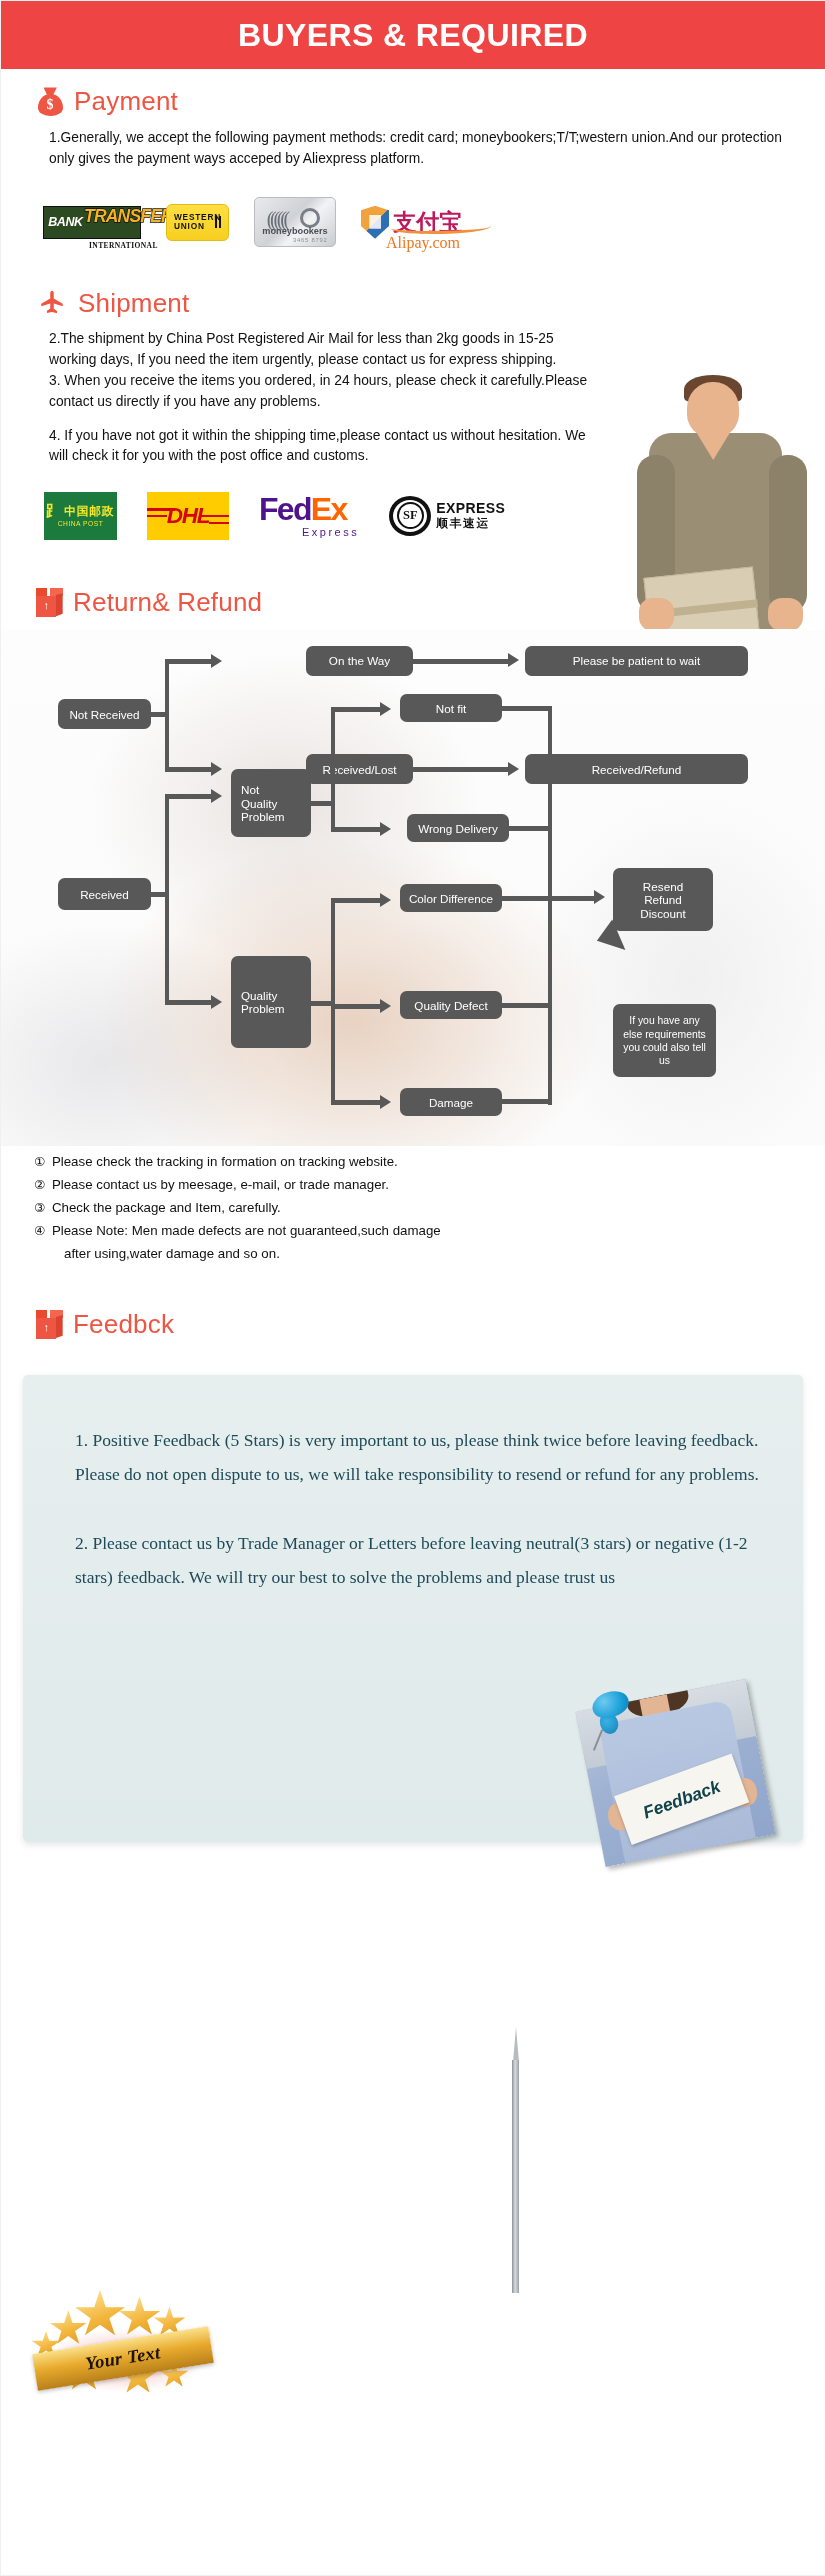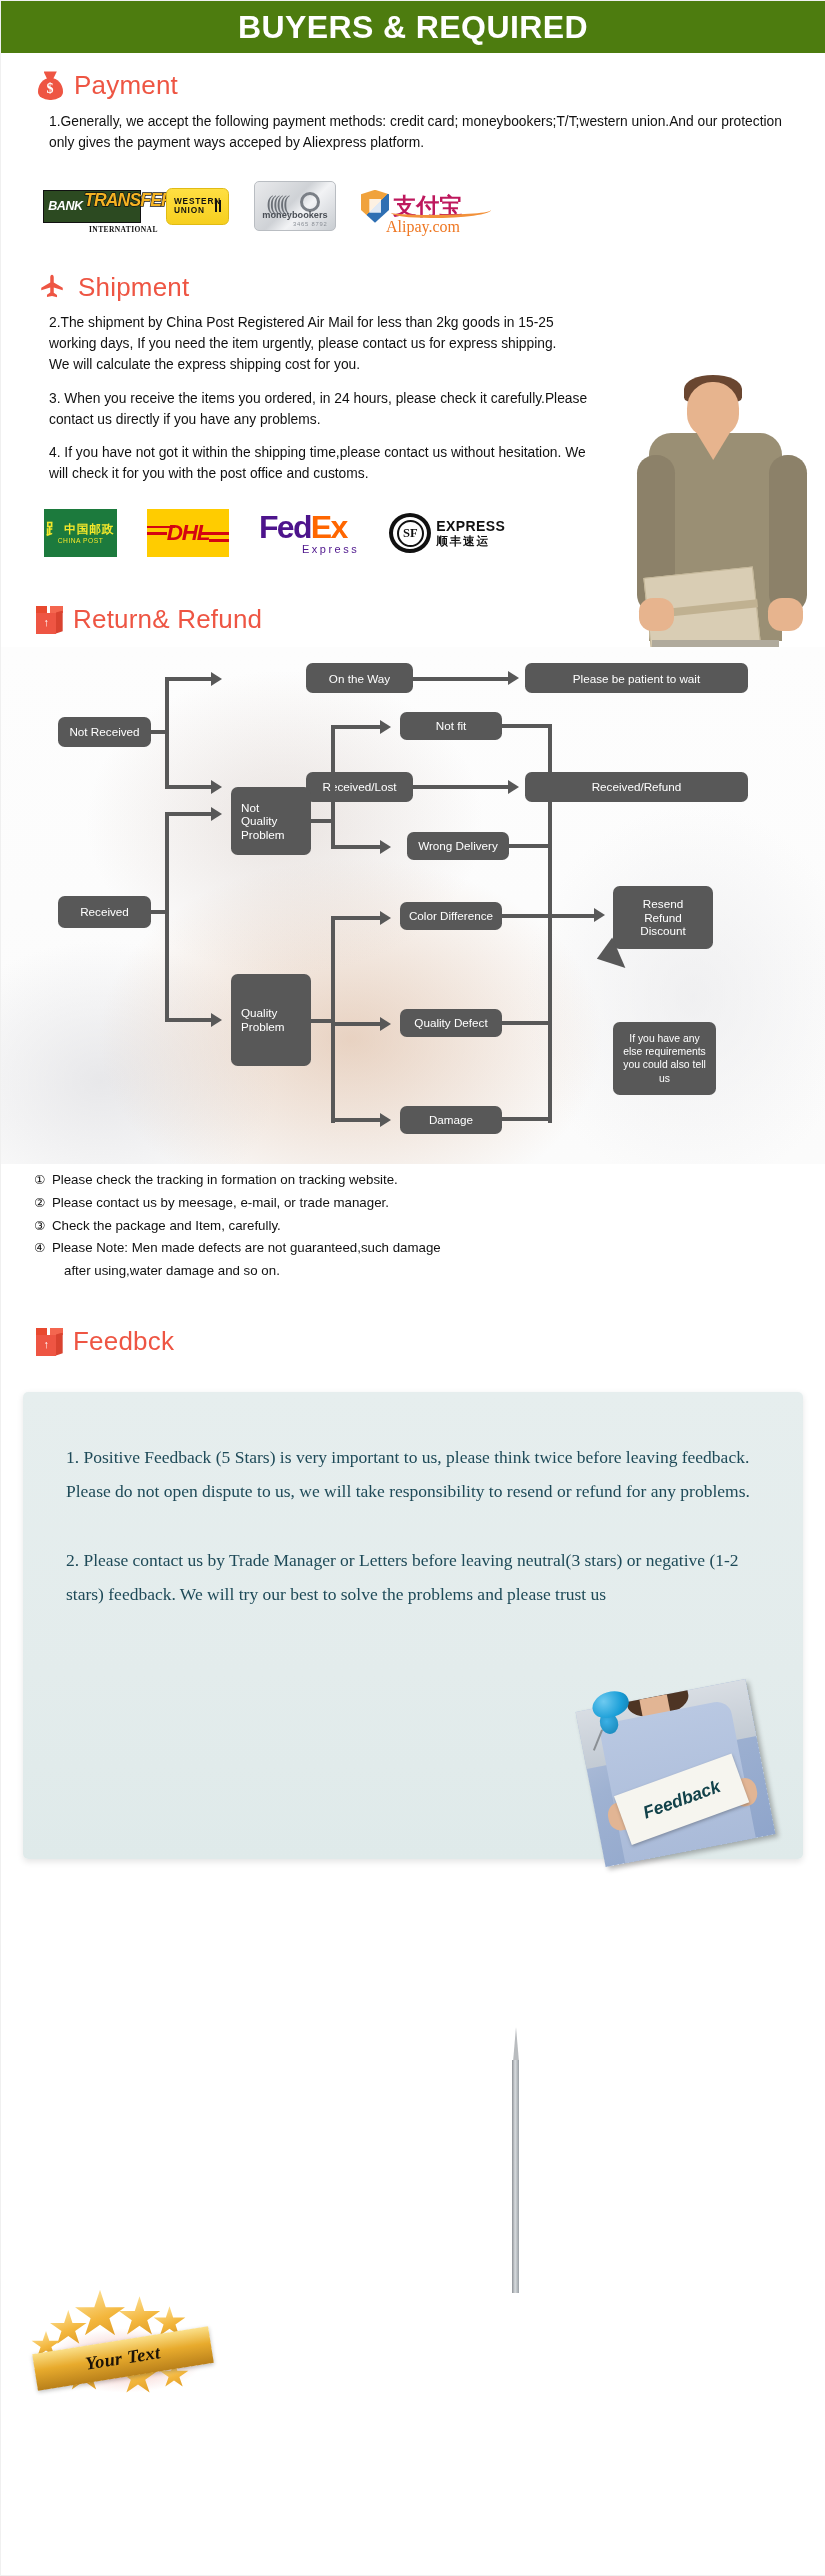--- a/index.html
+++ b/index.html
@@ -14,22 +14,22 @@
     position: relative;
     width: 826px;
     height: 2576px;
     overflow: hidden;
     background: #ffffff;
     border: 0.8px solid #f0f0f0;
   }
 
   
   .banner {
-    height: 52px;
-    background: #4d7c0f;
+    height: 68px;
+    background: #ef4444;
     display: flex;
     align-items: center;
     justify-content: center;
   }
   .banner-title {
     color: #fff;
     font-size: 32px;
     font-weight: bold;
     letter-spacing: 0.4px;
     font-family: "Liberation Sans", sans-serif;
@@ -461,21 +461,21 @@
     position: relative;
     margin: 0 22px 0 22px;
     background: linear-gradient(#e6eeee, #e3ecec 60%, #dfeaea);
     border-radius: 5px;
     min-height: 467px;
     box-shadow: 0 2.5px 6.7px rgba(0,0,0,.10);
     overflow: hidden;
     padding: 48px 43px 25px 40px;
   }
   .fb-card p {
-    margin: 0 0 35px 3px;
+    margin: 0 0 35px 12px;
     font-family: "Liberation Serif", serif;
     font-size: 17.5px;
     line-height: 1.95;
     color: #1e4a58;
   }
   .fb-pen {
     position: absolute;
     left: 509px; top: 2026px;
     width: 13.3px; height: 267px;
     z-index: 6;
@@ -594,21 +594,20 @@
     <span class="box1"></span>
     <span class="handL"></span>
       <span class="handR"></span>
     <span class="pants"></span>
     <span class="box2"></span>
       <span class="clip"></span>
   </div>
 
   <div class="body-text" style="margin-top:10px; padding-right:225px">
     <p class="tight">2.The shipment by China Post Registered Air Mail for less than  2kg goods in 15-25 working days, If  you need the item urgently, please contact us for express shipping.</p>
-    <p>We will calculate the express shipping cost for you.</p>
     <p>3. When you receive the items you ordered, in 24 hours, please check it carefully.Please contact us directly if you have any problems.</p>
     <p>4. If you have not got it within the shipping time,please contact us without hesitation. We will check it for you with the post office and customs.</p>
   </div>
 
   <div class="ship-logos">
     <div class="logo-chinapost">
       <span class="cp-row">
         <span class="cp-mark">⻊</span>
         <span class="cp-cn">中国邮政</span>
       </span>

